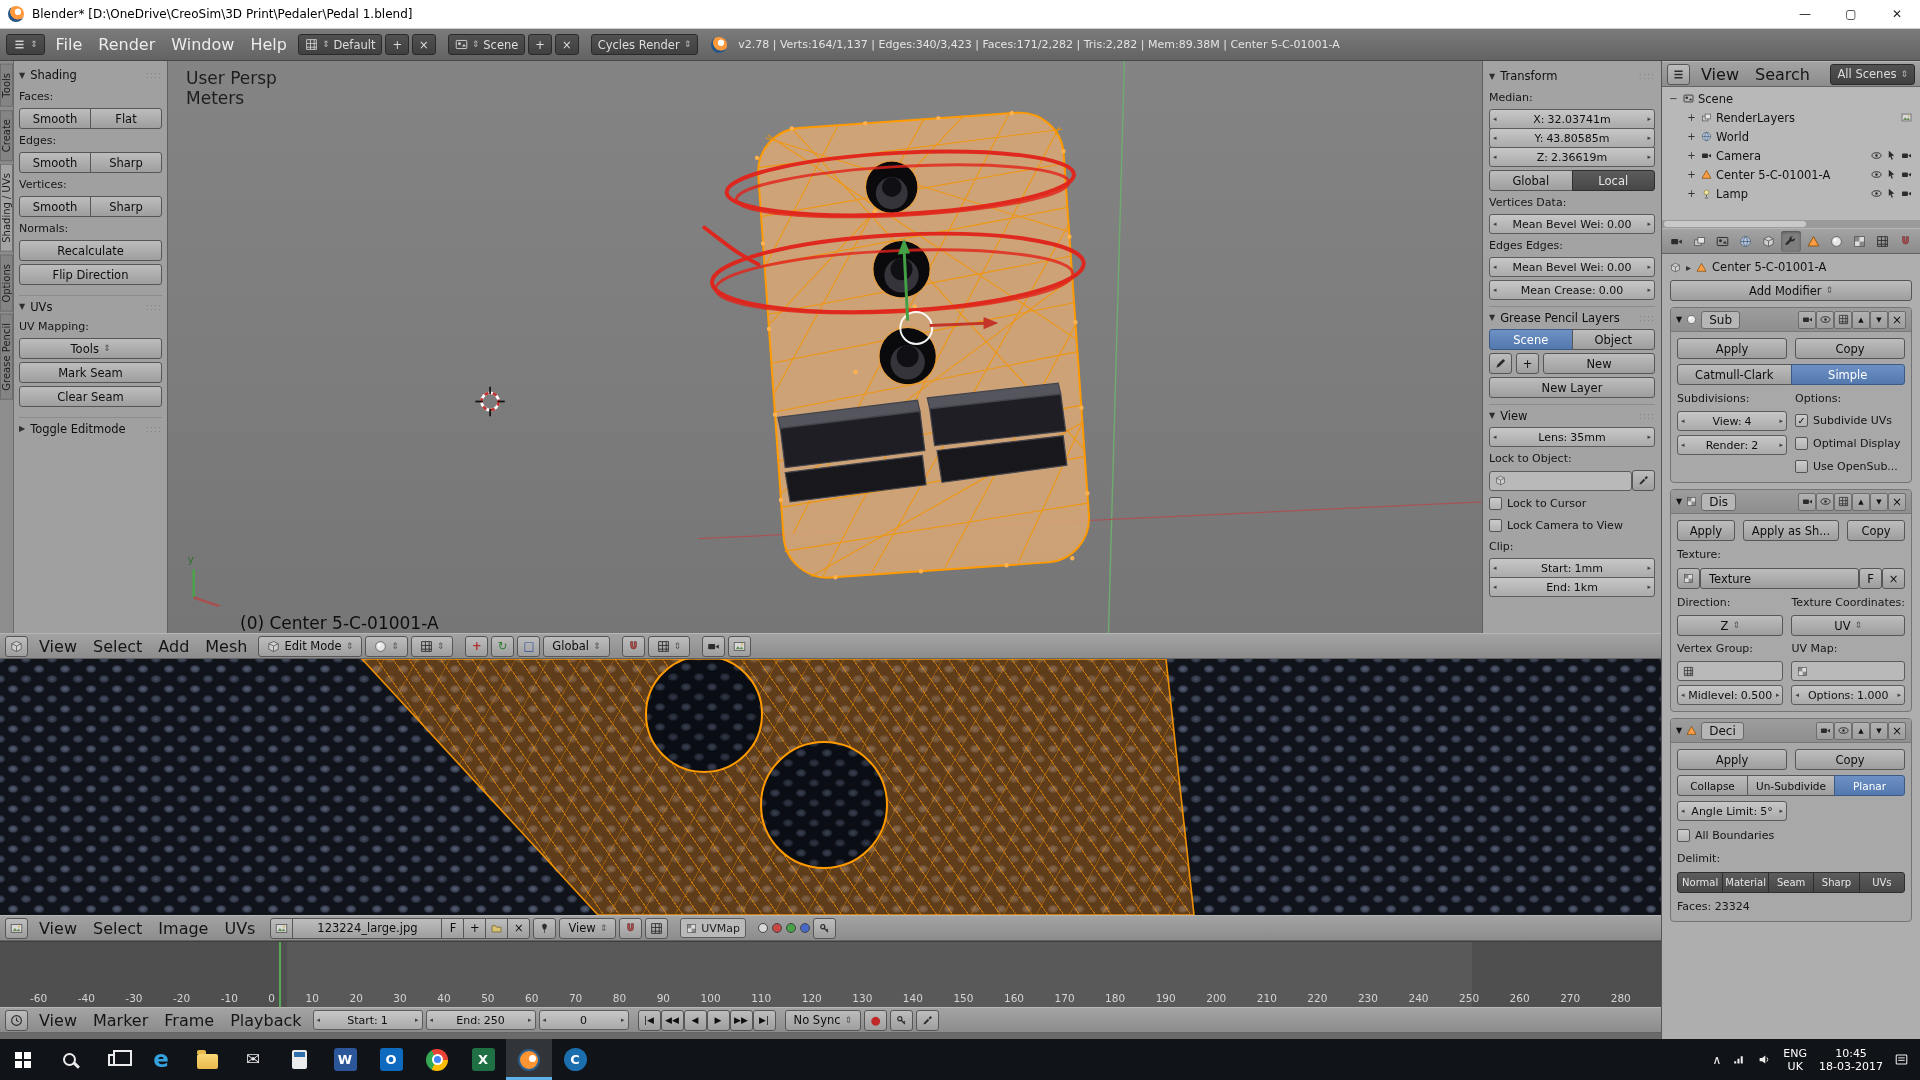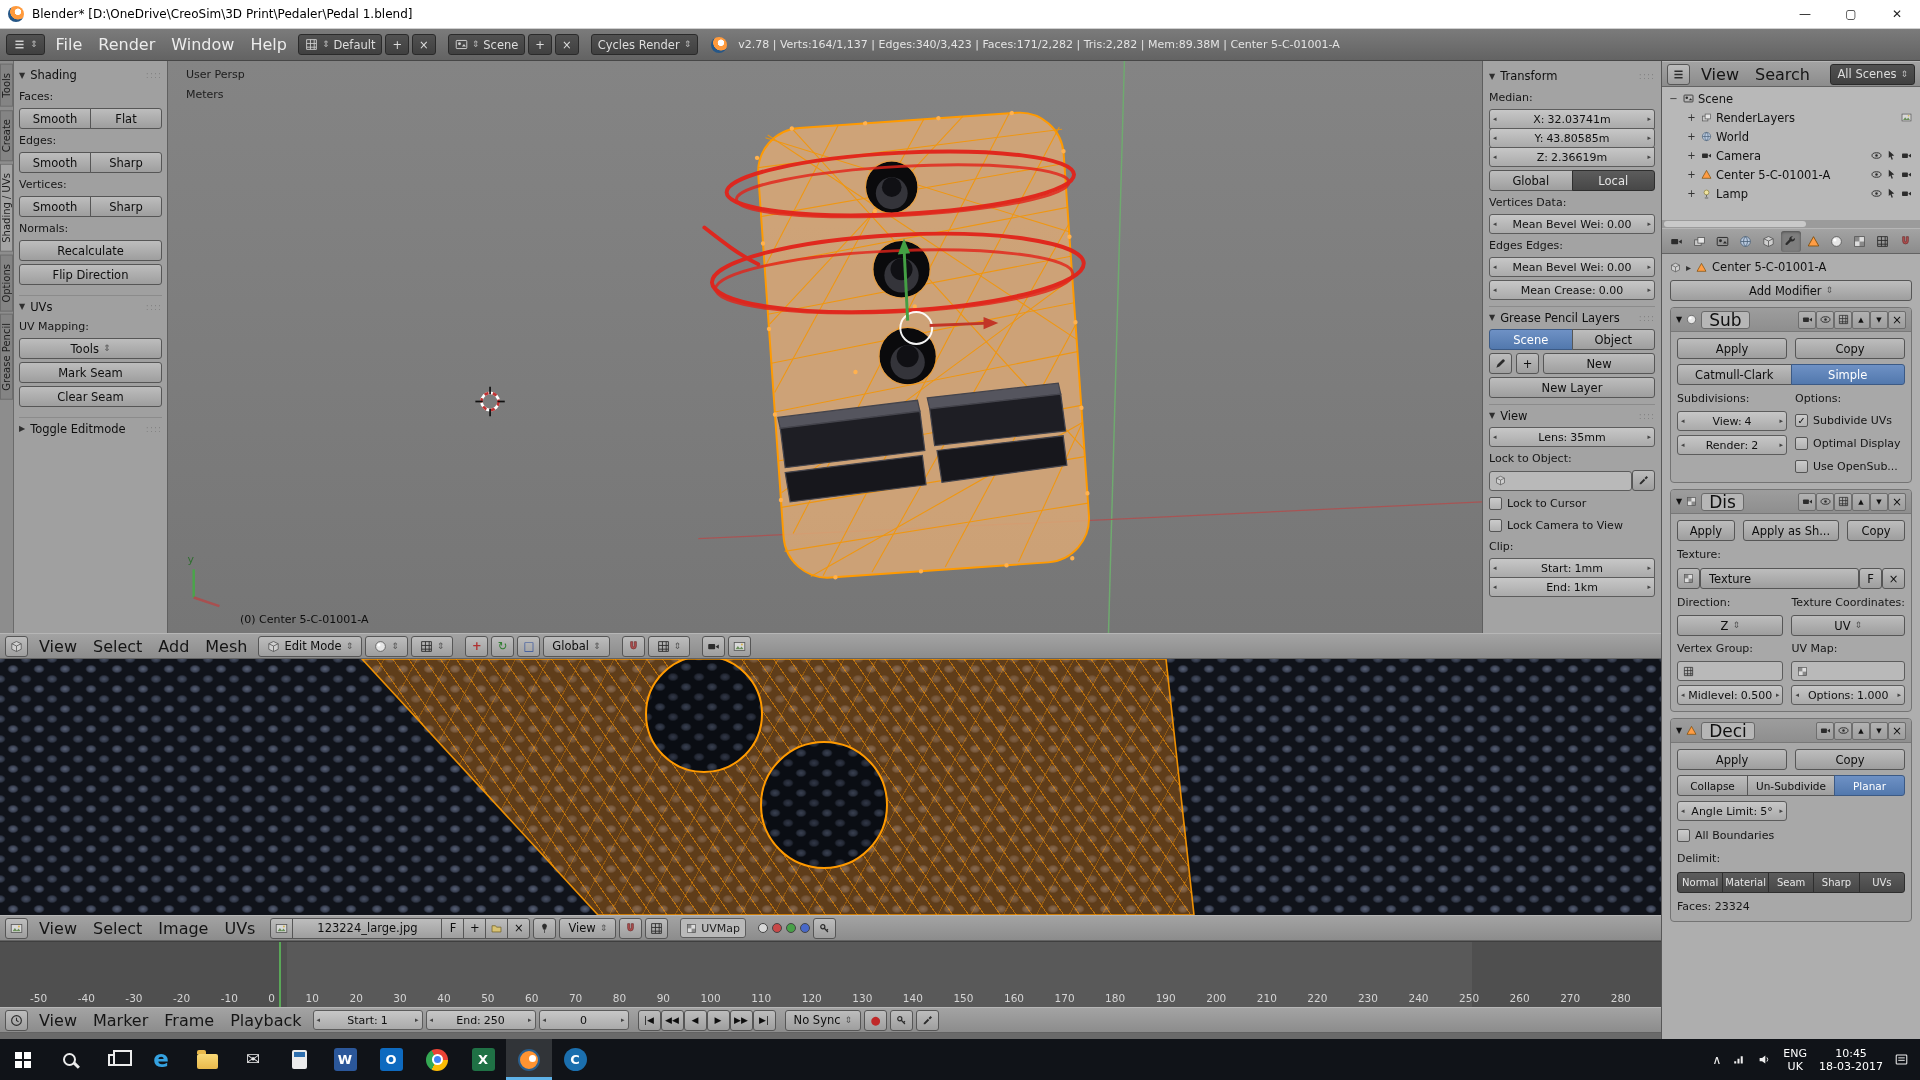--- a/index.html
+++ b/index.html
@@ -43,21 +43,21 @@
 #titlebar .t{font-size:12px;margin-left:8px}
 .wbtn{width:46px;height:29px;display:flex;align-items:center;justify-content:center;font-size:12px;color:#222}
 #infobar{left:0;top:29px;width:1920px;height:32px;background:linear-gradient(#7b7b7b,#636363);border-bottom:1px solid #474747;display:flex;align-items:center;gap:3px;padding:0 6px;color:#e8e8e8}
 #infobar .menu{color:#ececec}
 #stats{font-size:11px;color:#e4e4e4;margin-left:8px;white-space:nowrap}
 #tooltabs{left:0;top:61px;width:14px;height:572px;background:#8d8d8d;border-right:1px solid #6a6a6a;display:flex;flex-direction:column;align-items:center;padding-top:3px;gap:3px}
 .vtab{writing-mode:vertical-rl;transform:rotate(180deg);font-size:10px;color:#1d1d1d;background:#848484;border:1px solid #6d6d6d;padding:8px 0;width:13px;display:flex;align-items:center;justify-content:center;white-space:nowrap}
 .vtab:nth-child(3){background:#a4a4a4}
 #toolshelf{left:14px;top:61px;width:154px;height:572px;background:#a0a0a0;border-right:1px solid #606060;padding:4px 5px;display:flex;flex-direction:column;gap:3px;overflow:hidden}
 #viewport{left:168px;top:61px;width:1314px;height:572px;background:linear-gradient(#848484,#767676);overflow:hidden}
-.vptext{position:absolute;font-size:11px;color:#1d1d1d}
+.vptext{position:absolute;font-size:17px;color:#1d1d1d}
 #npanel{left:1482px;top:61px;width:179px;height:572px;background:#a3a3a3;border-left:1px solid #5e5e5e;padding:5px 6px;display:flex;flex-direction:column;gap:3px;overflow:hidden}
 #vpheader{left:0;top:633px;width:1661px;height:26px}
 #uveditor{left:0;top:659px;width:1661px;height:256px;overflow:hidden}
 #uvheader{left:0;top:915px;width:1661px;height:26px}
 #ttrack{left:0;top:941px;width:1661px;height:66px;background:#595959;border-top:1px solid #3f3f3f;overflow:hidden}
 #ruler{position:absolute;left:30px;right:30px;bottom:3px;display:flex;justify-content:space-between}
 .rnum{font-size:10.5px;color:#d4d4d4}
 #cfline{position:absolute;left:279px;top:0;bottom:0;width:2px;background:#5aa758}
 .dim{position:absolute;top:0;bottom:18px;background:rgba(0,0,0,.10)}
 #theader{left:0;top:1007px;width:1661px;height:26px}
@@ -69,21 +69,21 @@
 .orow .disc{width:11px;text-align:center;font-size:10px;color:#333}
 .orow .ricons{margin-left:auto;display:flex;gap:4px;padding-right:8px;color:#3d3d3d}
 #oscroll{height:8px;background:#9b9b9b;position:relative}
 #oscroll .thumb{position:absolute;left:2px;top:1px;height:6px;width:55%;background:#c9c9c9;border-radius:3px}
 #propshdr{height:26px}
 .phicon{width:21px;height:21px;display:flex;align-items:center;justify-content:center;border-radius:3px}
 .phicon.pressed{background:#7e7e7e;box-shadow:inset 0 1px 3px rgba(0,0,0,.4)}
 #propsbody{flex:1;padding:6px 8px;display:flex;flex-direction:column;gap:6px;overflow:hidden}
 .mod{border:1px solid #747474;border-radius:4px;background:#a8a8a8;overflow:hidden}
 .modhdr{display:flex;align-items:center;gap:4px;background:linear-gradient(#9d9d9d,#8e8e8e);border-bottom:1px solid #787878;height:24px;padding:0 5px}
-.modname{font-size:17px;color:#101010;background:#b6b6b6;border:1px solid #696969;border-radius:3px;height:18px;display:inline-flex;align-items:center;padding:0 7px}
+.modname{font-size:12px;color:#101010;background:#b6b6b6;border:1px solid #696969;border-radius:3px;height:18px;display:inline-flex;align-items:center;padding:0 7px}
 .mtog{width:18px;height:18px;display:flex;align-items:center;justify-content:center;border:1px solid #6e6e6e;border-radius:2px;background:linear-gradient(#b2b2b2,#9d9d9d)}
 .modbody{padding:6px;display:flex;flex-direction:column;gap:5px}
 .cols{display:flex;gap:8px}
 .col{flex:1;display:flex;flex-direction:column;gap:4px}
 
 .knit{background-color:#10131a;background-image:radial-gradient(ellipse 8px 6px at 50% 50%,#5a6378 0%,#3a4153 48%,rgba(10,12,18,0) 72%),radial-gradient(ellipse 8px 6px at 50% 50%,#4a5266 0%,#313848 48%,rgba(10,12,18,0) 72%);background-size:26px 20px;background-position:0 0,13px 10px}
 .knit2{background-color:#0a0d13;background-image:radial-gradient(ellipse 8px 6px at 50% 50%,#3a4152 0%,#272d3a 48%,rgba(8,10,14,0) 72%),radial-gradient(ellipse 8px 6px at 50% 50%,#323848 0%,#222733 48%,rgba(8,10,14,0) 72%);background-size:26px 20px;background-position:0 0,13px 10px}
 #uvisland{position:absolute;inset:0;clip-path:polygon(21.8% 0,70.2% 0,71.9% 100%,36% 100%);background:repeating-linear-gradient(55deg,rgba(255,150,0,.55) 0 1px,rgba(0,0,0,0) 1px 13px),repeating-linear-gradient(-62deg,rgba(255,150,0,.30) 0 1px,rgba(0,0,0,0) 1px 29px),rgba(215,125,28,.40)}
 .uvhole{position:absolute;border-radius:50%;border:2px solid #ff9a00}
 #uvhole1{left:645px;top:-4px;width:118px;height:118px}
@@ -702,21 +702,21 @@
           <use href="#s-key"></use>
         </svg>
       </span>
   </div>
 
   <div id="ttrack" class="abs">
     <div class="dim" style="left:0;width:287px;bottom:0"></div>
     <div class="dim" style="left:1472px;right:0;bottom:0"></div>
     <div id="cfline"></div>
     <div id="ruler">
-        <span class="rnum">-50</span>
+        <span class="rnum">-60</span>
         <span class="rnum">-40</span>
         <span class="rnum">-30</span>
         <span class="rnum">-20</span>
         <span class="rnum">-10</span>
         <span class="rnum">0</span>
         <span class="rnum">10</span>
         <span class="rnum">20</span>
         <span class="rnum">30</span>
         <span class="rnum">40</span>
         <span class="rnum">50</span>

